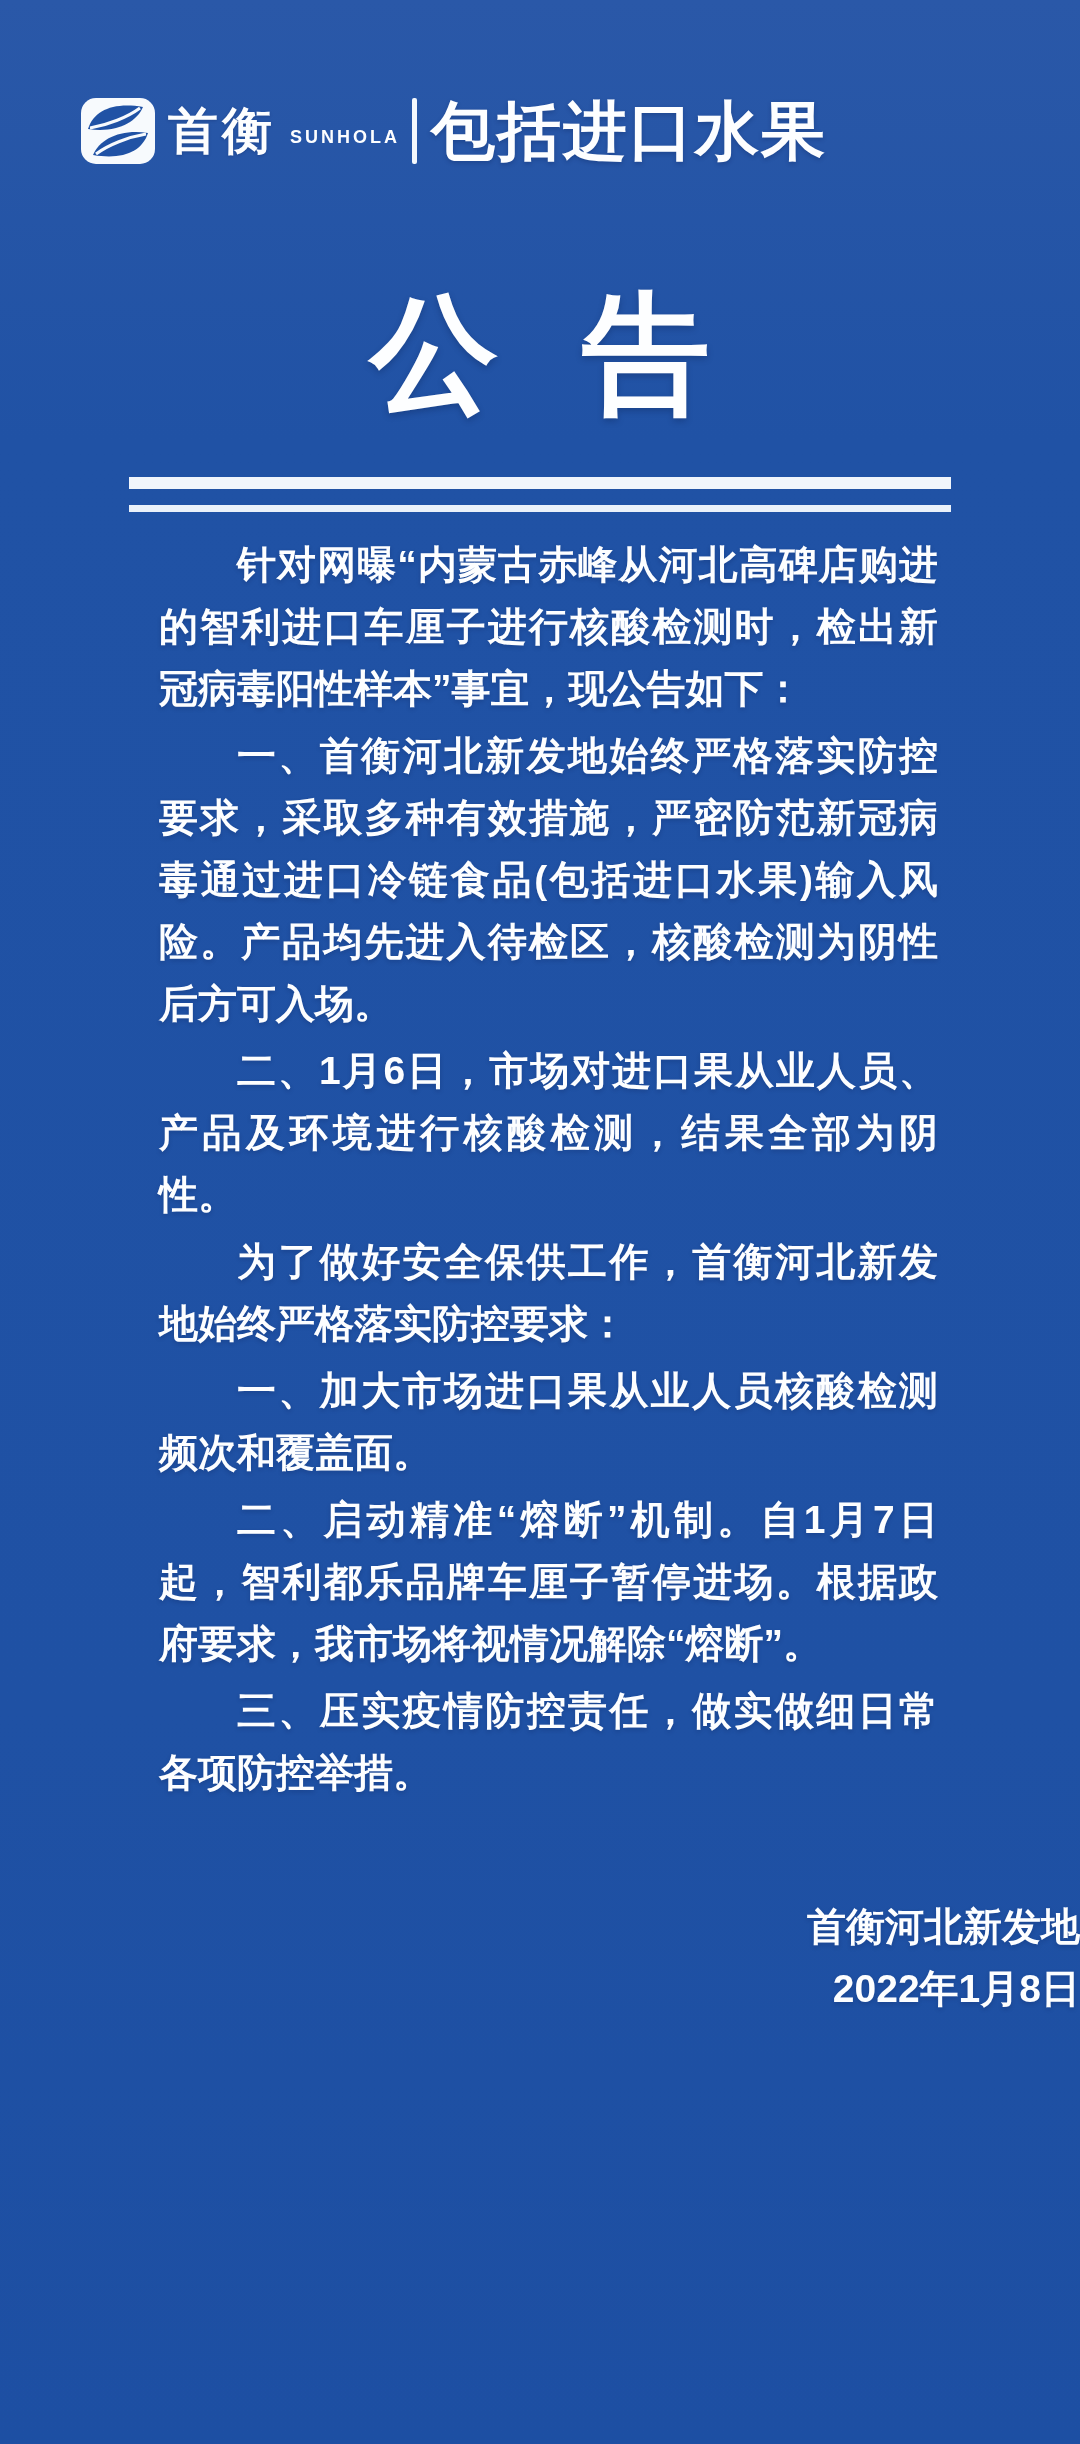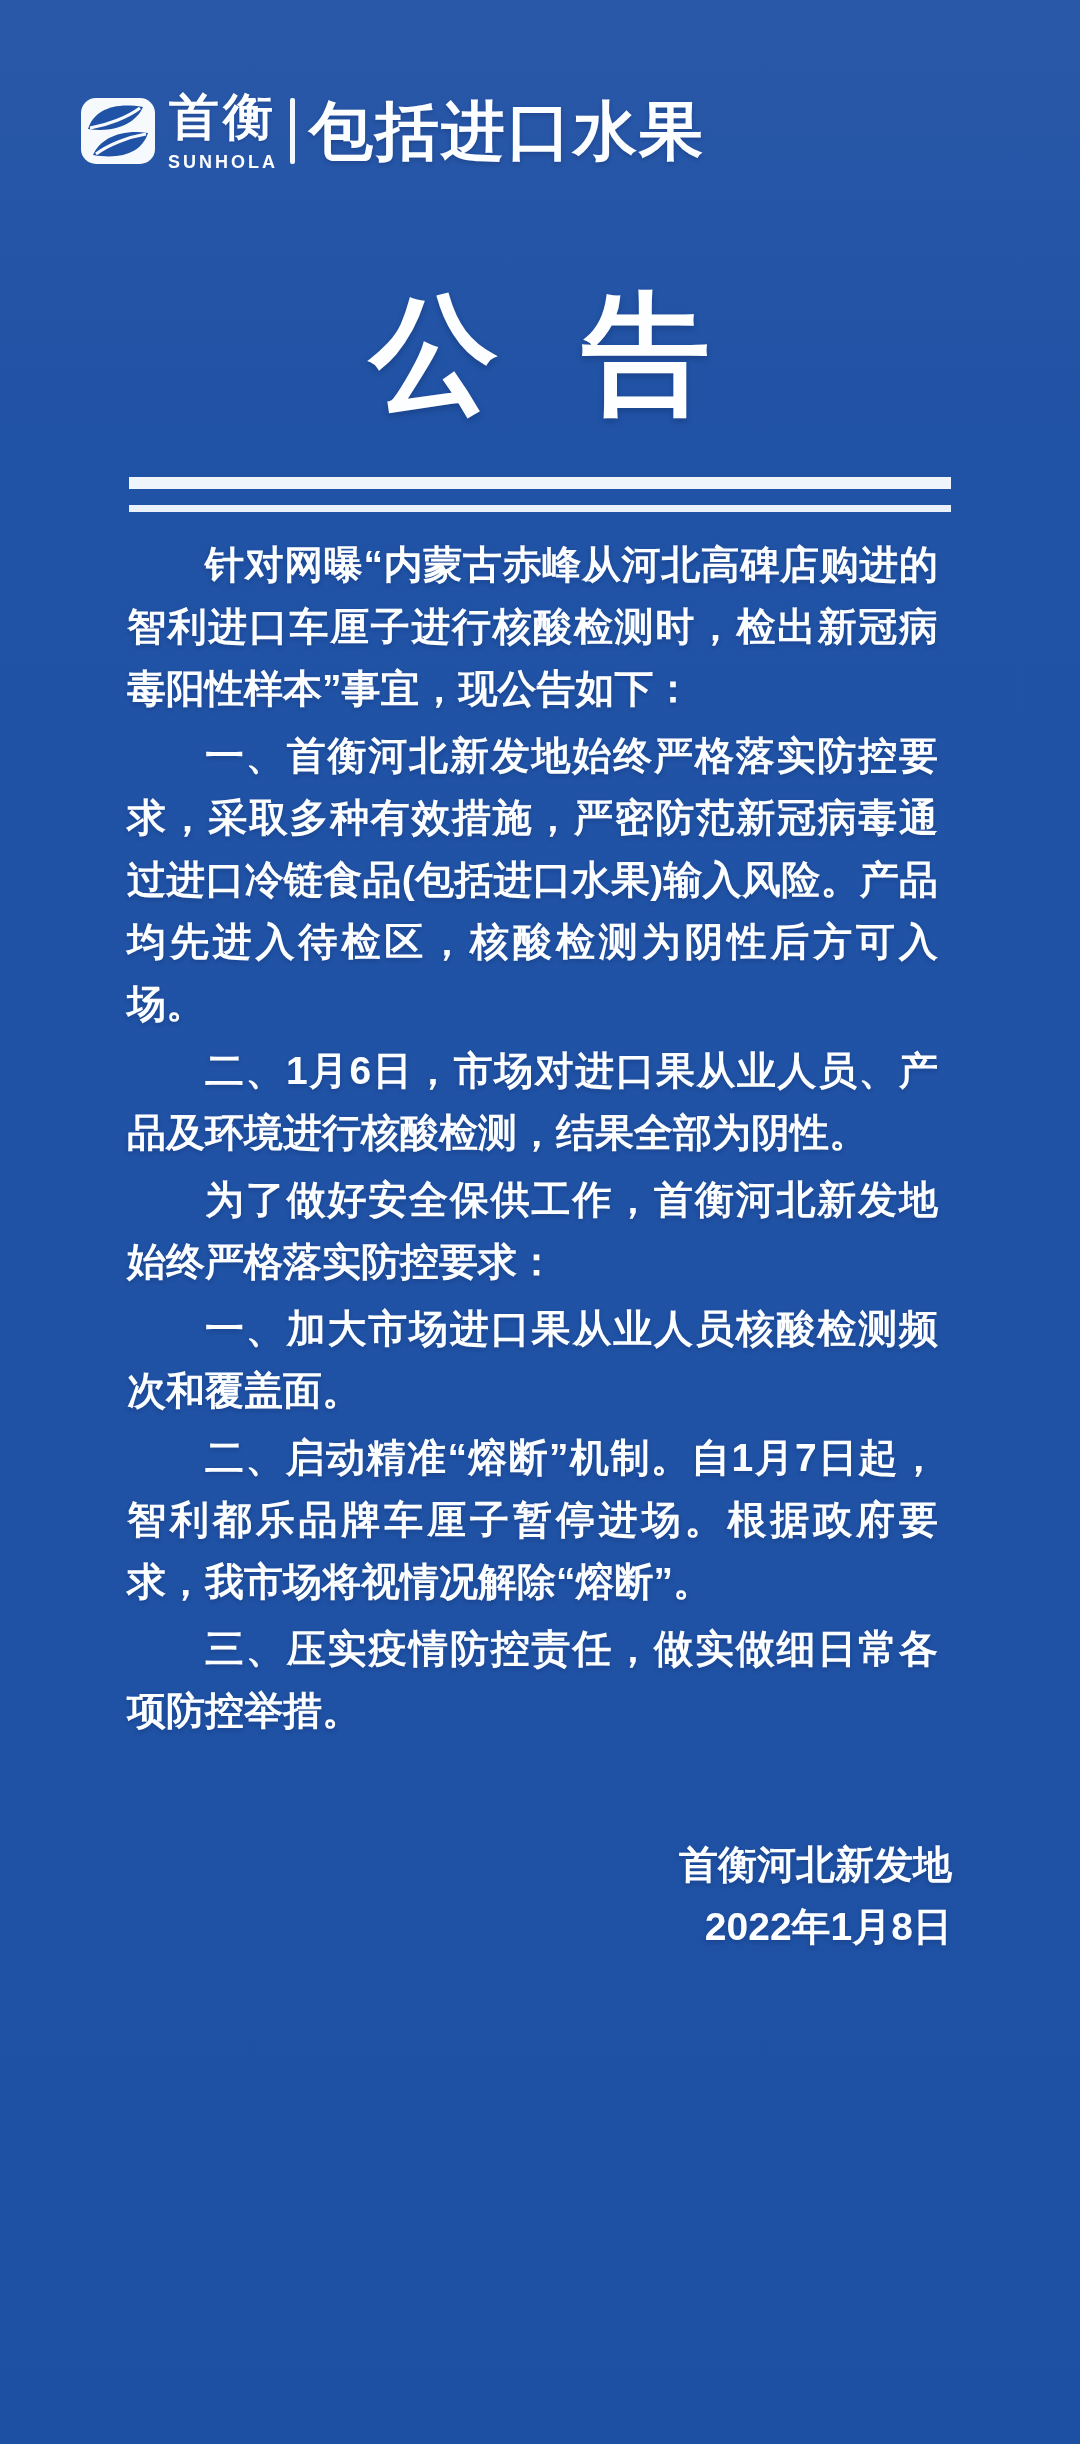--- a/index.html
+++ b/index.html
@@ -25,24 +25,25 @@
     padding: 96px 0 0 80px;
     height: 70px;
   }
   .logo-mark {
     width: 76px;
     height: 68px;
     flex: 0 0 auto;
   }
   .logo-text {
     display: flex;
-    flex-direction: column;
+    flex-direction: row;
     align-items: center;
     margin-left: 12px;
     line-height: 1;
+    gap: 14px;
   }
   .logo-zh {
     font-size: 50px;
     letter-spacing: 4px;
     text-shadow: 0 1px 3px rgba(8,25,70,.25);
   }
   .logo-en {
     font-size: 18px;
     letter-spacing: 3px;
     margin-top: 11px;
@@ -87,29 +88,29 @@
   }
   
   .body {
     margin-top: 22px;
     padding: 0 142px 0 127px;
     font-size: 39px;
     line-height: 62px;
     text-align: justify;
     text-justify: inter-ideograph;
     text-shadow: 0 2px 4px rgba(8,25,70,.22);
+    margin-left: 32px;
   }
   .body p {
     margin: 0 0 5px 0;
     text-indent: 2em;
   }
   
   .signature {
     margin-top: 92px;
-    padding-right: 128px;
     text-align: right;
     font-size: 39px;
     line-height: 62px;
     text-shadow: 0 2px 4px rgba(8,25,70,.22);
   }
 </style>
 </head>
 <body>
 
 <div class="poster">

